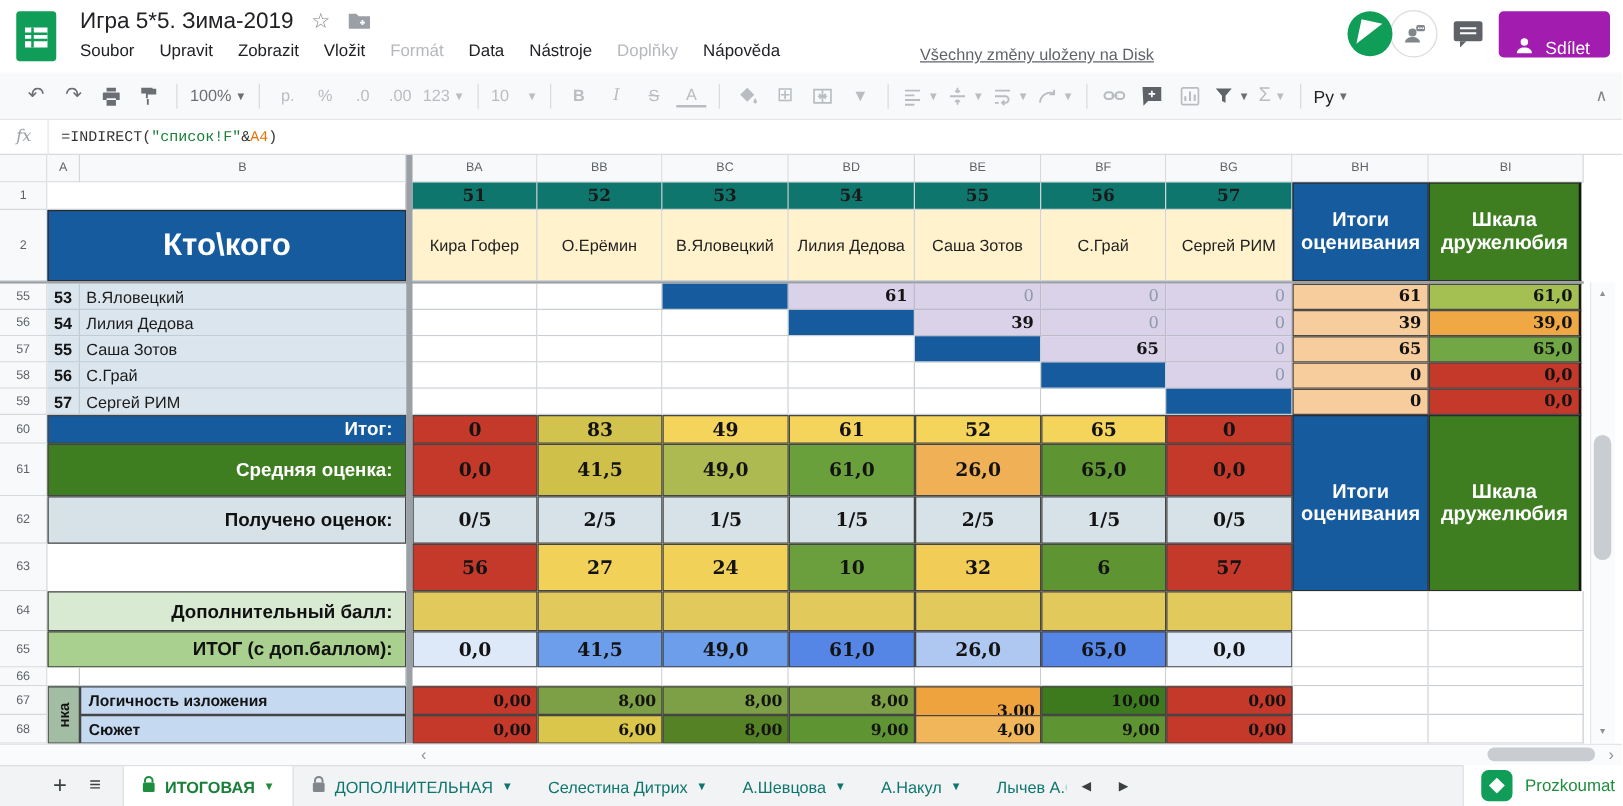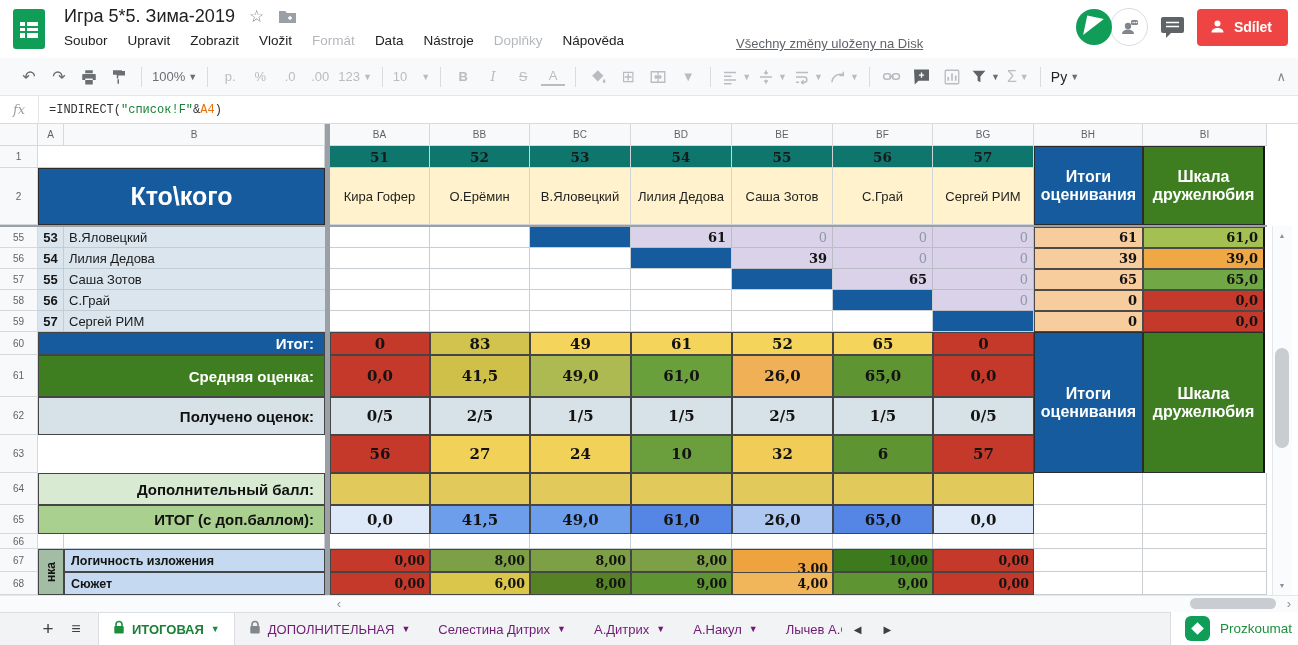--- a/index.html
+++ b/index.html
@@ -12,21 +12,21 @@
   .doc-title{left:64px;top:6px;font-size:18px;color:#202124;display:flex;align-items:center;gap:14px;}
   .star{color:#80868b;font-size:17px;}
   .menubar{left:64px;top:33px;display:flex;gap:20px;font-size:13.5px;color:#202124;align-items:center;}
   .menu-item{cursor:default;}
   .menu-item.disabled{color:#b4b8bd;}
   .save-link{color:#5f6368;text-decoration:underline;margin-left:14px;}
   .right-cluster{top:8px;right:10px;display:flex;align-items:center;gap:12px;}
   .avatar{width:36px;height:36px;border-radius:50%;background:#0f9d58;position:relative;overflow:hidden;}
   .avatar .shape{position:absolute;left:9px;top:8px;width:0;height:0;border-left:17px solid #fff;border-bottom:20px solid transparent;transform:rotate(12deg);}
   .person-bubble{width:36px;height:36px;border-radius:50%;background:#fff;border:1.5px solid #dadce0;margin-left:-14px;display:flex;align-items:center;justify-content:center;}
-  .share-btn{height:37px;background:#ef4444;border-radius:4px;display:flex;align-items:center;gap:8px;padding:0 16px 0 12px;color:#fff;font-weight:bold;font-size:14px;}
+  .share-btn{height:37px;background:#a21caf;border-radius:4px;display:flex;align-items:flex-end;gap:8px;padding:0 16px 0 12px;color:#fff;font-weight:normal;font-size:14px;}
   
   .toolbar{left:0;top:58px;width:1298px;height:38px;background:#f8f9fa;border-bottom:1px solid #e4e6e8;display:flex;align-items:center;padding-left:14px;}
   .tb{display:flex;align-items:center;justify-content:center;height:24px;min-width:24px;margin:0 3px;color:#6b6f73;font-size:13px;}
   .tb.txt{font-weight:bold;}
   .tb.dis{color:#b9bdc1;}
   .tb .caret{font-size:9px;margin-left:3px;}
   .tbdiv{width:1px;height:20px;background:#dadce0;margin:0 7px;}
   .glyph{font-size:16px;line-height:1;}
   .collapse{position:absolute;right:12px;color:#80868b;font-size:13px;}
   
@@ -54,21 +54,21 @@
   .crit{justify-content:flex-end;padding-right:4px;font:bold 12.5px "DejaVu Serif",serif;color:#131313;border:1px solid #454545;}
   .critlbl{background:#c5d9f1;font-weight:bold;font-size:12.5px;color:#131313;border:1px solid #454545;padding-left:6px;}
   
   .sb{background:#fafbfc;}
   .thumb{background:#c9ccd0;border-radius:7px;}
   .sbarrow{color:#8d9196;display:flex;align-items:center;justify-content:center;}
   
   .tabbar{left:0;top:612px;width:1298px;height:33px;background:#f1f3f4;border-top:1px solid #dcdfe2;display:flex;align-items:center;padding-left:34px;}
   .bar-btn{width:28px;height:33px;display:flex;align-items:center;justify-content:center;color:#3c4043;font-size:19px;}
   #tabs{display:flex;height:33px;margin-left:8px;}
-  .tab{display:flex;align-items:center;gap:7px;padding:0 14px;font-size:13px;color:#701a75;white-space:nowrap;}
+  .tab{display:flex;align-items:center;gap:7px;padding:0 14px;font-size:13px;color:#0f766e;white-space:nowrap;}
   .tab.active{background:#fff;color:#188038;font-weight:bold;border-left:1px solid #dadce0;border-right:1px solid #dadce0;justify-content:center;}
   .tab .caret{font-size:9px;}
   .tab.clip{width:56px;overflow:hidden;padding-right:0;}
   .navarrows{display:flex;gap:22px;margin-left:12px;color:#3c4043;font-size:10px;align-items:center;}
   .explore-panel{left:1170px;top:612px;width:128px;height:33px;background:#fff;border-left:1px solid #dadce0;display:flex;align-items:center;gap:10px;padding-left:14px;}
   .explore-icon{width:25px;height:25px;background:#0f9d58;border-radius:6px;display:flex;align-items:center;justify-content:center;}
   .explore-icon i{display:block;width:9px;height:9px;background:#fff;transform:rotate(45deg);}
   .explore-label{color:#1e8e3e;font-size:13.5px;}
 </style>
 </head>
@@ -474,21 +474,21 @@
               <rect x="1.3" y="6" width="9.4" height="7.5" rx="1.2" fill="#80868b"></rect>
             </svg></span>
           <span>ДОПОЛНИТЕЛЬНАЯ</span>
           <span class="caret">▼</span>
         </div>
         <div class="tab">
           <span>Селестина Дитрих</span>
           <span class="caret">▼</span>
         </div>
         <div class="tab">
-          <span>А.Дитрих</span>
+          <span>А.Шевцова</span>
           <span class="caret">▼</span>
         </div>
         <div class="tab">
           <span>А.Накул</span>
           <span class="caret">▼</span>
         </div>
         <div class="tab clip">
           <span>Лычев А.О</span>
         </div>
       </div>

